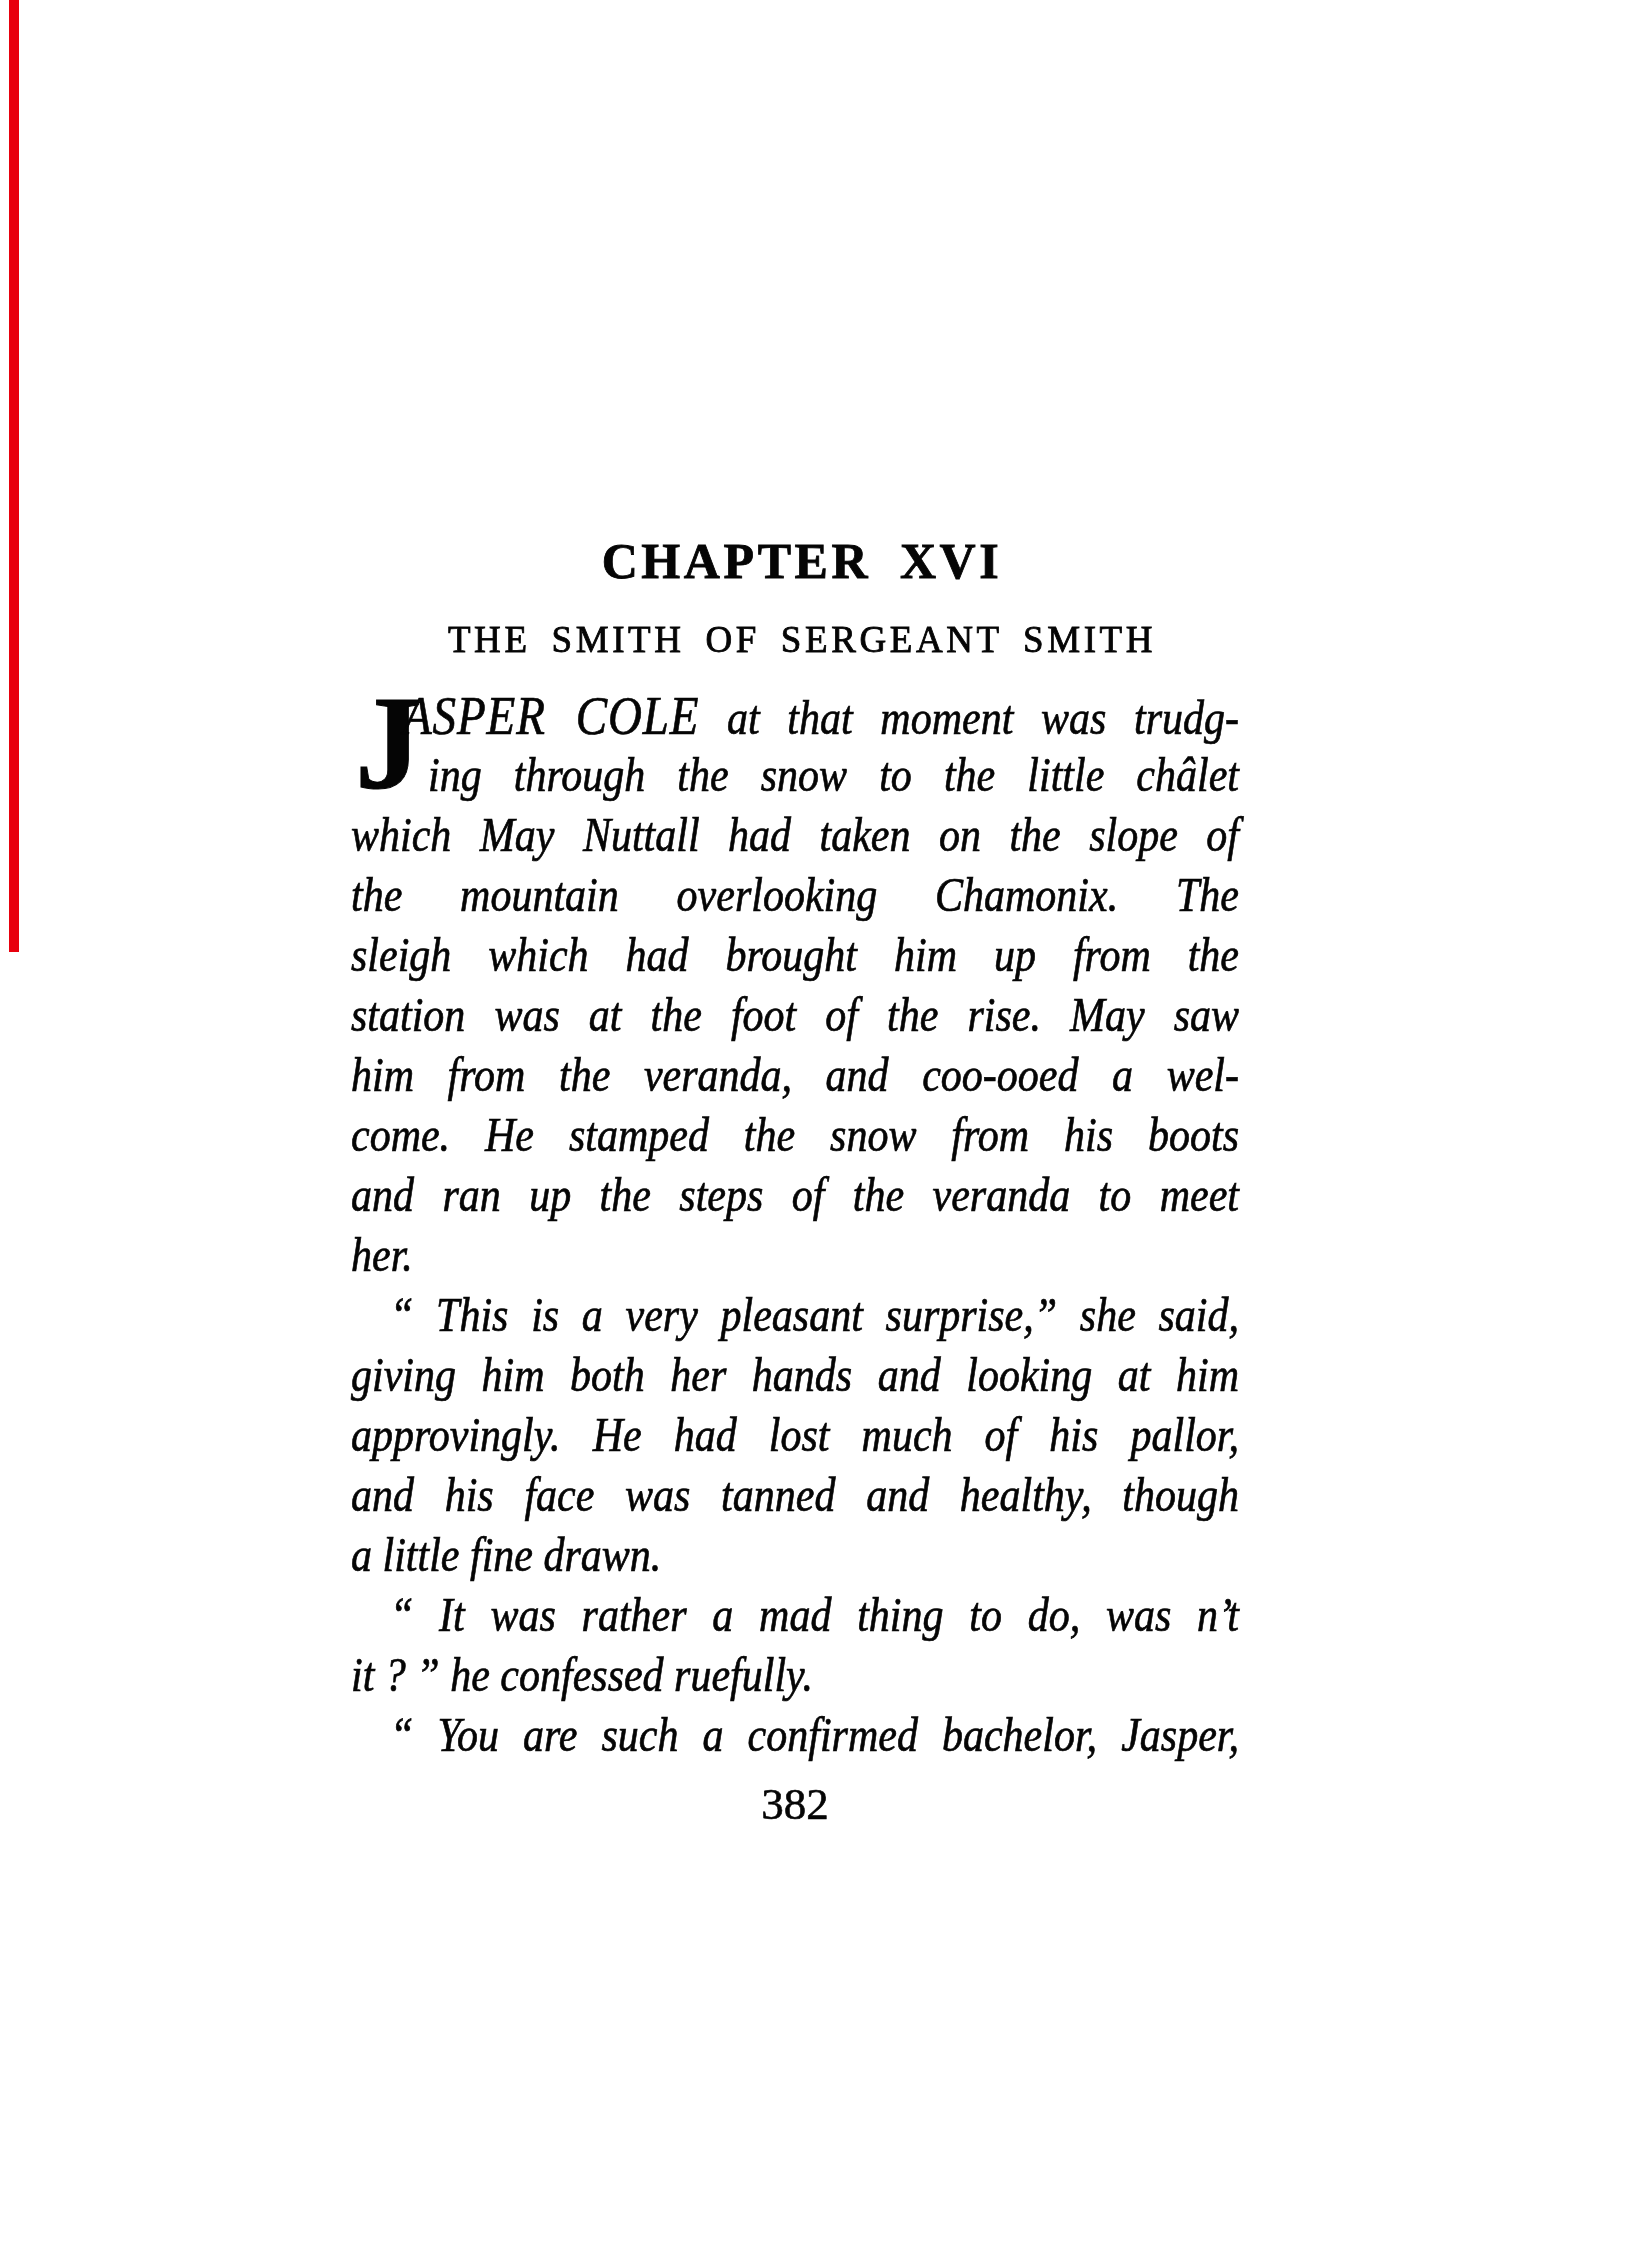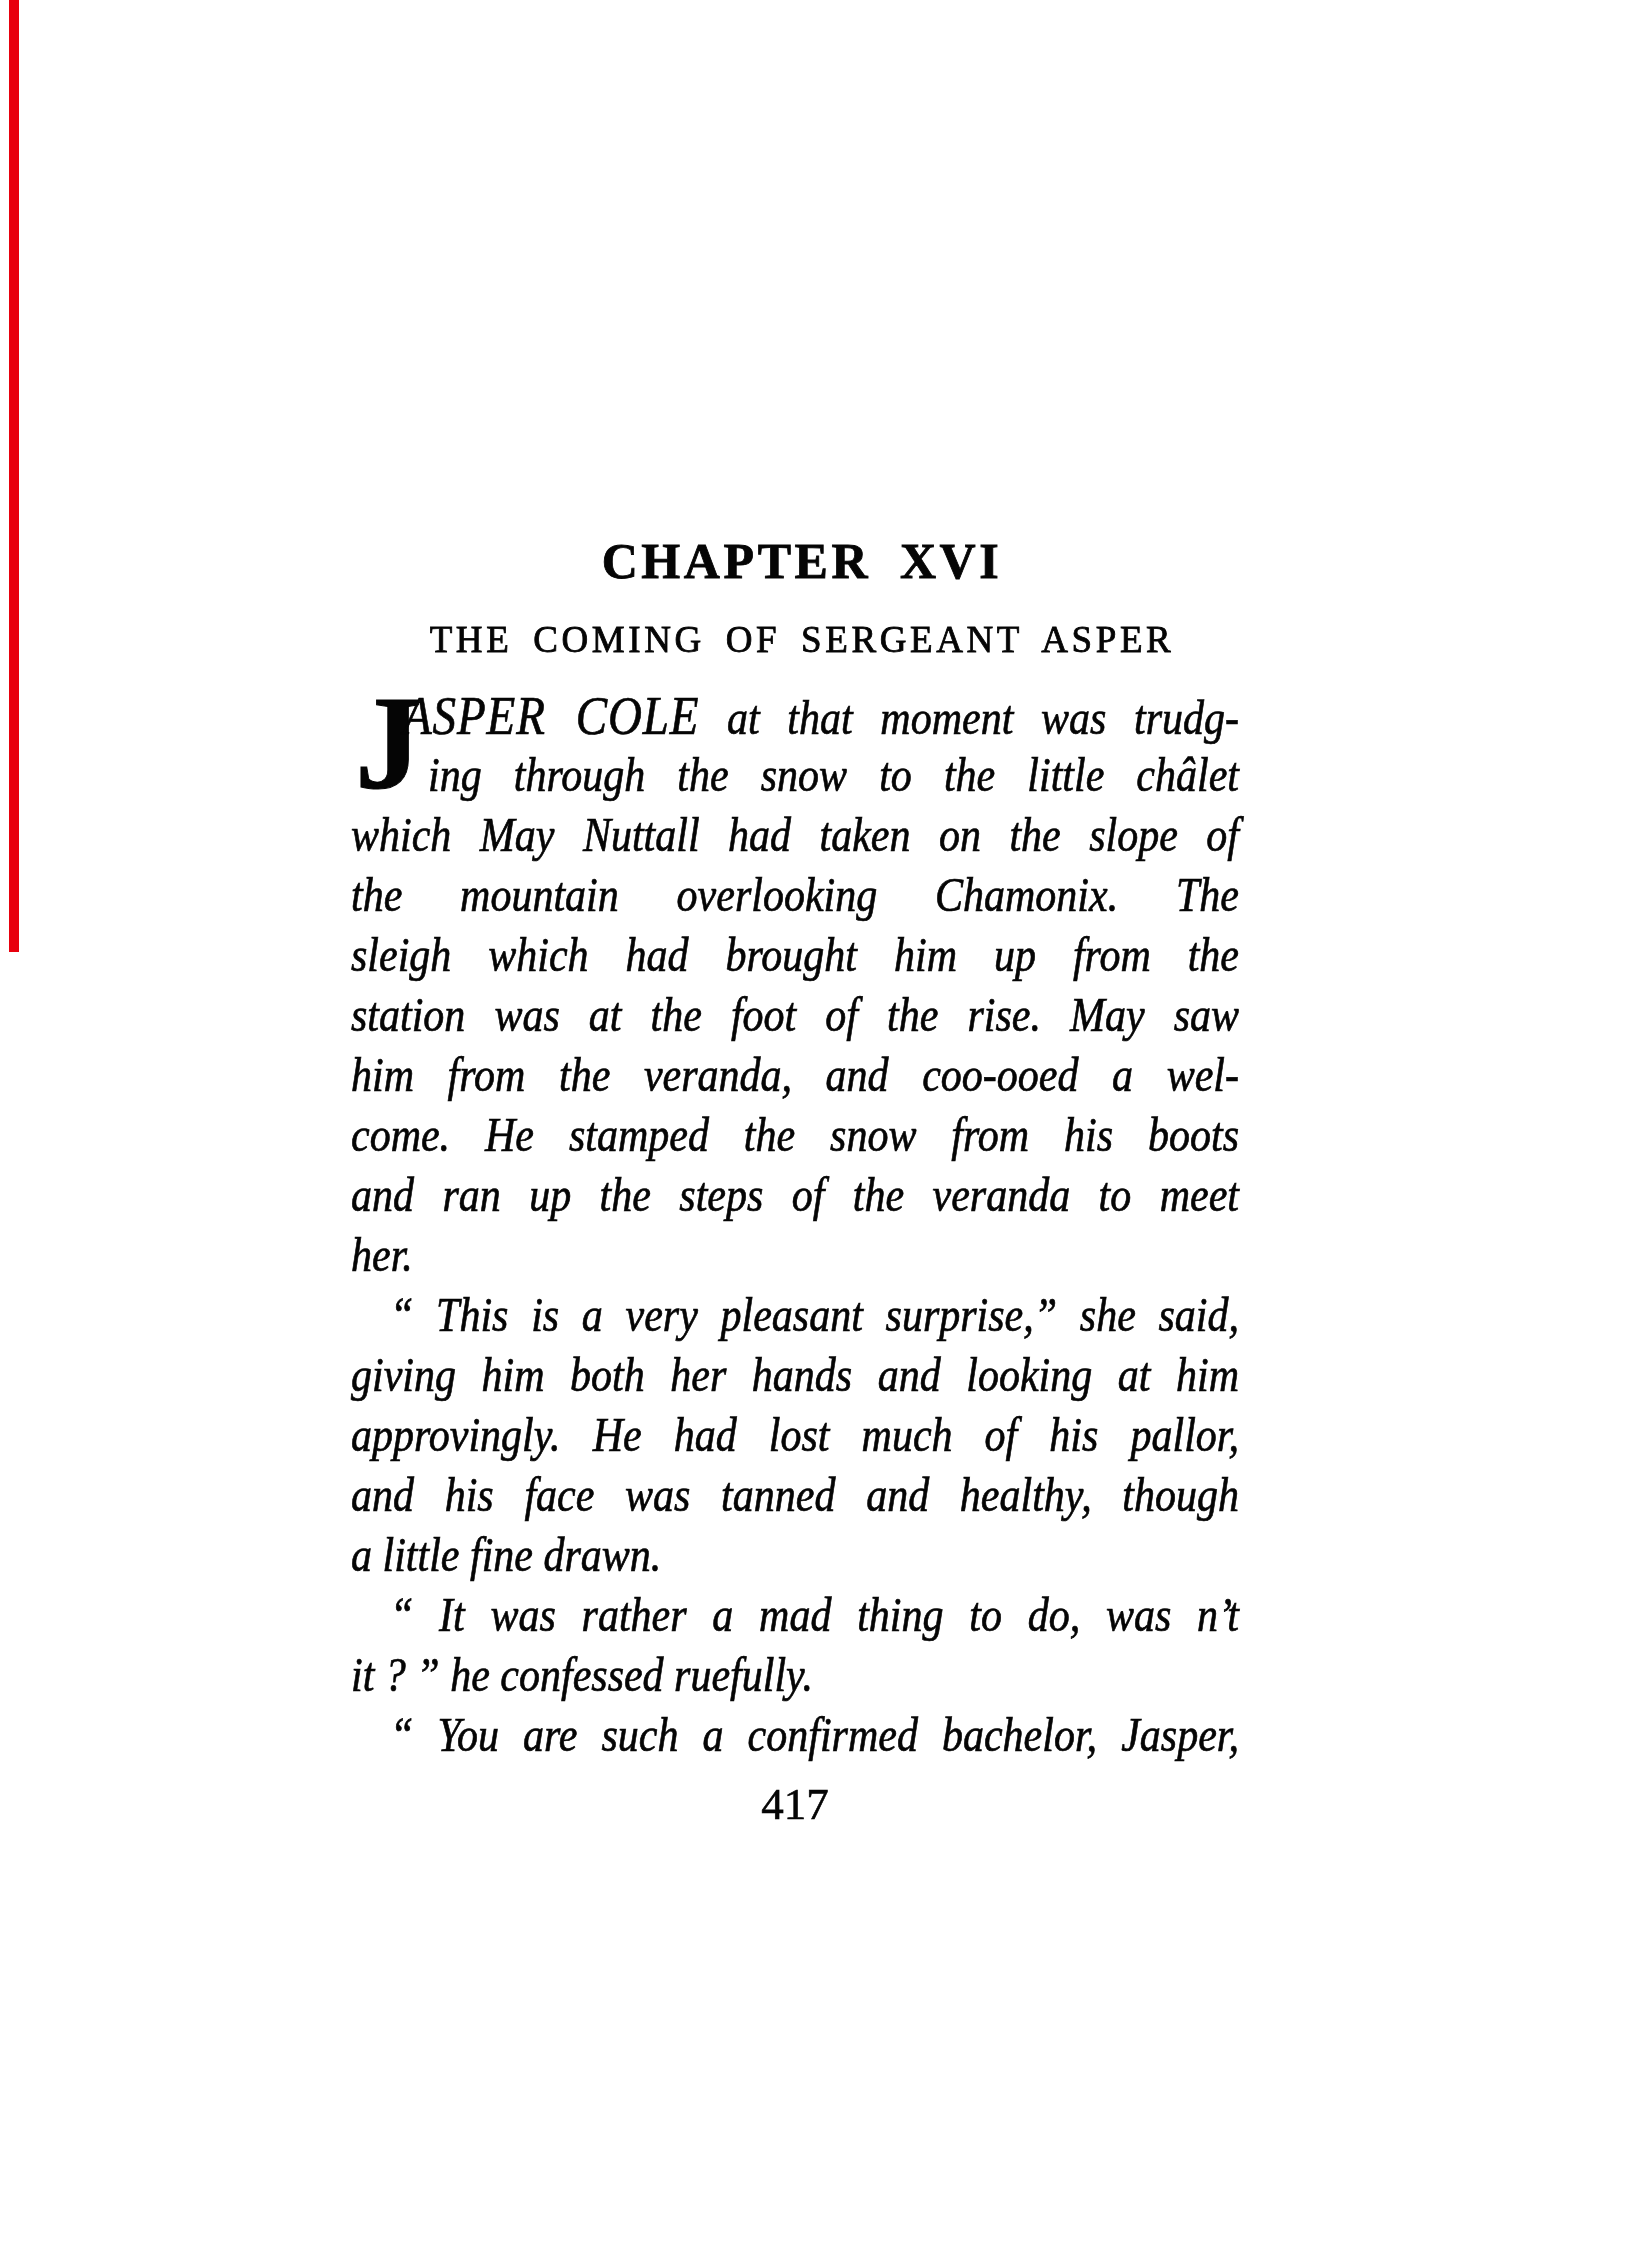--- a/index.html
+++ b/index.html
@@ -94,21 +94,21 @@
 </style>
 </head>
 <body>
 
 <div class="page">
 
   <div class="red-edge" style="background: rgb(232, 0, 13);"></div>
 
   <div class="chapter-title">CHAPTER XVI</div>
 
-  <div class="chapter-subtitle">THE COMING OF SERGEANT ASPER</div>
+  <div class="chapter-subtitle">THE SMITH OF SERGEANT SMITH</div>
 
   <div class="drop-cap">J</div>
 
   <div class="body-text">
       <div class="bodyline k-first"><span class="lead">ASPER COLE</span> at that moment was trudg-</div>
       <div class="bodyline k-second">ing through the snow to the little châlet</div>
       <div class="bodyline k-cont">which May Nuttall had taken on the slope of</div>
       <div class="bodyline k-cont">the mountain overlooking Chamonix. The</div>
       <div class="bodyline k-cont">sleigh which had brought him up from the</div>
       <div class="bodyline k-cont">station was at the foot of the rise. May saw</div>
@@ -119,16 +119,16 @@
       <div class="bodyline k-indent">“ This is a very pleasant surprise,” she said,</div>
       <div class="bodyline k-cont">giving him both her hands and looking at him</div>
       <div class="bodyline k-cont">approvingly. He had lost much of his pallor,</div>
       <div class="bodyline k-cont">and his face was tanned and healthy, though</div>
       <div class="bodyline k-end">a little fine drawn.</div>
       <div class="bodyline k-indent">“ It was rather a mad thing to do, was n’t</div>
       <div class="bodyline k-end">it ? ” he confessed ruefully.</div>
       <div class="bodyline k-indent">“ You are such a confirmed bachelor, Jasper,</div>
     </div>
 
-  <div class="page-number">417</div>
+  <div class="page-number">382</div>
 
 </div>
 
 
 </body></html>

